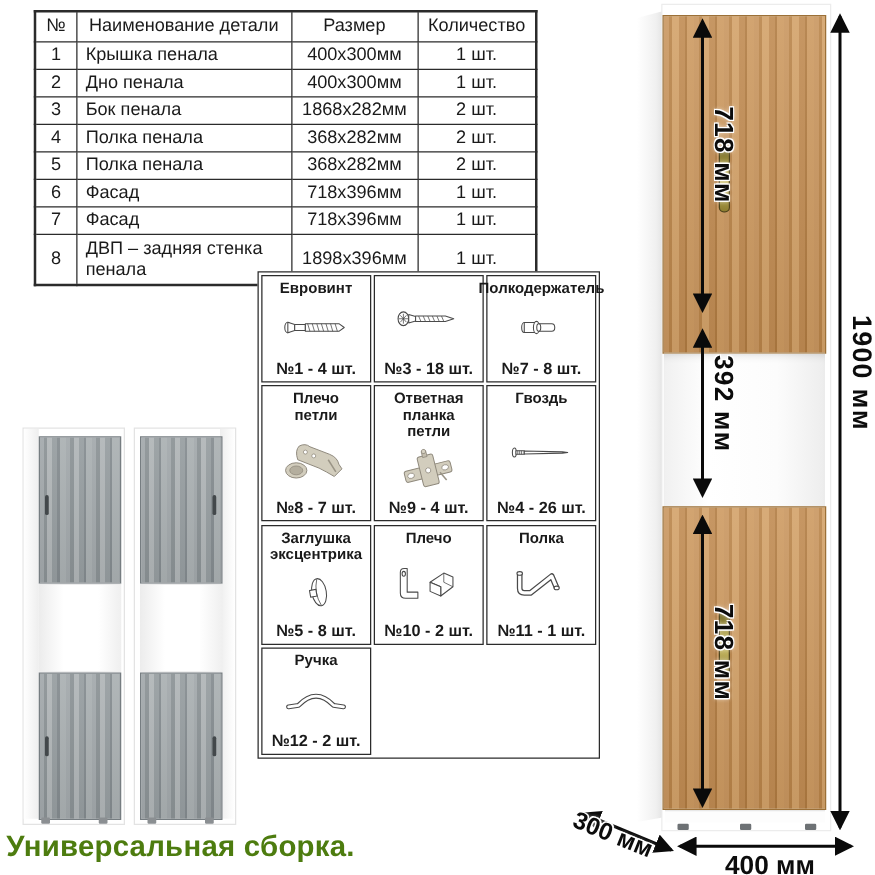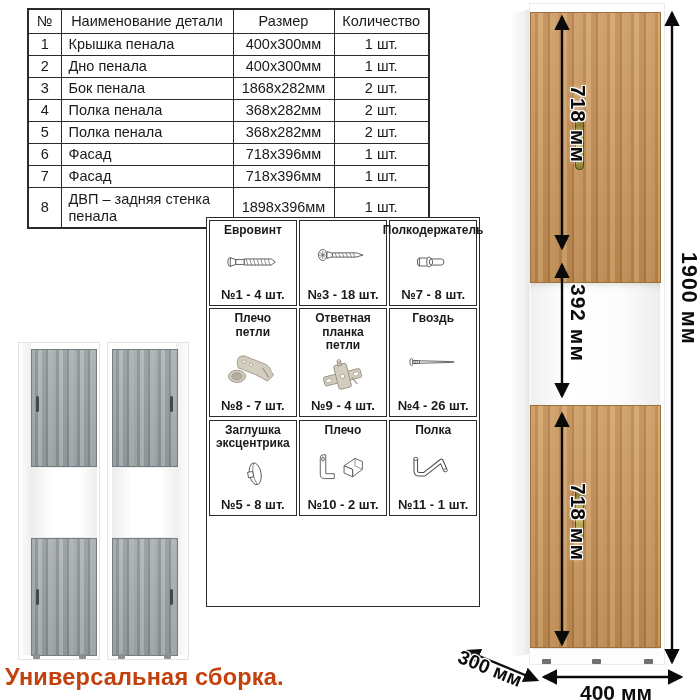--- a/index.html
+++ b/index.html
@@ -89,21 +89,21 @@
 
   
   svg.dims { position:absolute; left:0; top:0; pointer-events:none; }
   .dim { position:absolute; font-weight:bold; color:#0c0c0c;
     text-shadow:-1px -1px 0 #fff, 1px -1px 0 #fff, -1px 1px 0 #fff, 1px 1px 0 #fff, 0 0 4px #fff;
     white-space:nowrap; }
   .dim.vert { writing-mode:vertical-rl; font-size:21px; letter-spacing:1px; }
   .dim.horiz { font-size:21px; }
 
   .caption { position:absolute; left:5px; top:664px; font-size:23.5px; font-weight:bold;
-    letter-spacing:.2px; color:#c2410c; }
+    letter-spacing:.2px; color:#4d7c0f; }
 
   .ico-line { stroke:#4a4a4a; fill:#ffffff; stroke-width:1.4; stroke-linejoin:round; }
   .ico-hatch { stroke:#4a4a4a; fill:none; stroke-width:1; }
   .ico-metal { fill:#d2cdbd; stroke:#8f897c; stroke-width:1.3; stroke-linejoin:round; }
 </style>
 </head>
 <body>
 
 <div class="canvas">
 
@@ -298,20 +298,30 @@
         <svg viewBox="0 0 88 52" width="82" height="46">
           <path d="M16 14 L16 32 Q16 38 22 38 L30 38 L58 16 L64 30" stroke="#4a4a4a" stroke-width="7.5" fill="none" stroke-linecap="round" stroke-linejoin="round"></path>
           <path d="M16 14 L16 32 Q16 38 22 38 L30 38 L58 16 L64 30" stroke="#ffffff" stroke-width="4.2" fill="none" stroke-linecap="round" stroke-linejoin="round"></path>
           <ellipse class="ico-line" cx="16" cy="12.5" rx="3.6" ry="2.4"></ellipse>
           <ellipse class="ico-line" cx="64.5" cy="31.5" rx="3.4" ry="2.4"></ellipse>
         </svg>
       </div>
       <div class="hw-count">№11 - 1 шт.</div>
     </div>
 
+    <div class="hw-cell">
+      <div class="hw-title">Ручка</div>
+      <div class="hw-icon">
+        <svg viewBox="0 0 88 52" width="82" height="46">
+          <path d="M8 35 L21 33 Q44 9 67 33 L80 35" stroke="#4a4a4a" stroke-width="6.5" fill="none" stroke-linecap="round" stroke-linejoin="round"></path>
+          <path d="M8 35 L21 33 Q44 9 67 33 L80 35" stroke="#ffffff" stroke-width="3.6" fill="none" stroke-linecap="round" stroke-linejoin="round"></path>
+        </svg>
+      </div>
+      <div class="hw-count">№12 - 2 шт.</div>
+    </div>
   </div>
 
   <div class="smallcab" style="left:18px;">
     <div class="panel sc-side-l"></div>
     <div class="panel graywood" style="left:12px; top:6px; width:66px; height:118px;"></div>
     <div class="panel sc-niche" style="left:12px; top:124px; width:66px; height:71px;"></div>
     <div class="panel graywood" style="left:12px; top:195px; width:66px; height:118px;"></div>
     <div class="sc-handle" style="left:17px; top:53px;"></div>
     <div class="sc-handle" style="left:17px; top:246px;"></div>
     <div class="sc-foot" style="left:14px;"></div>

